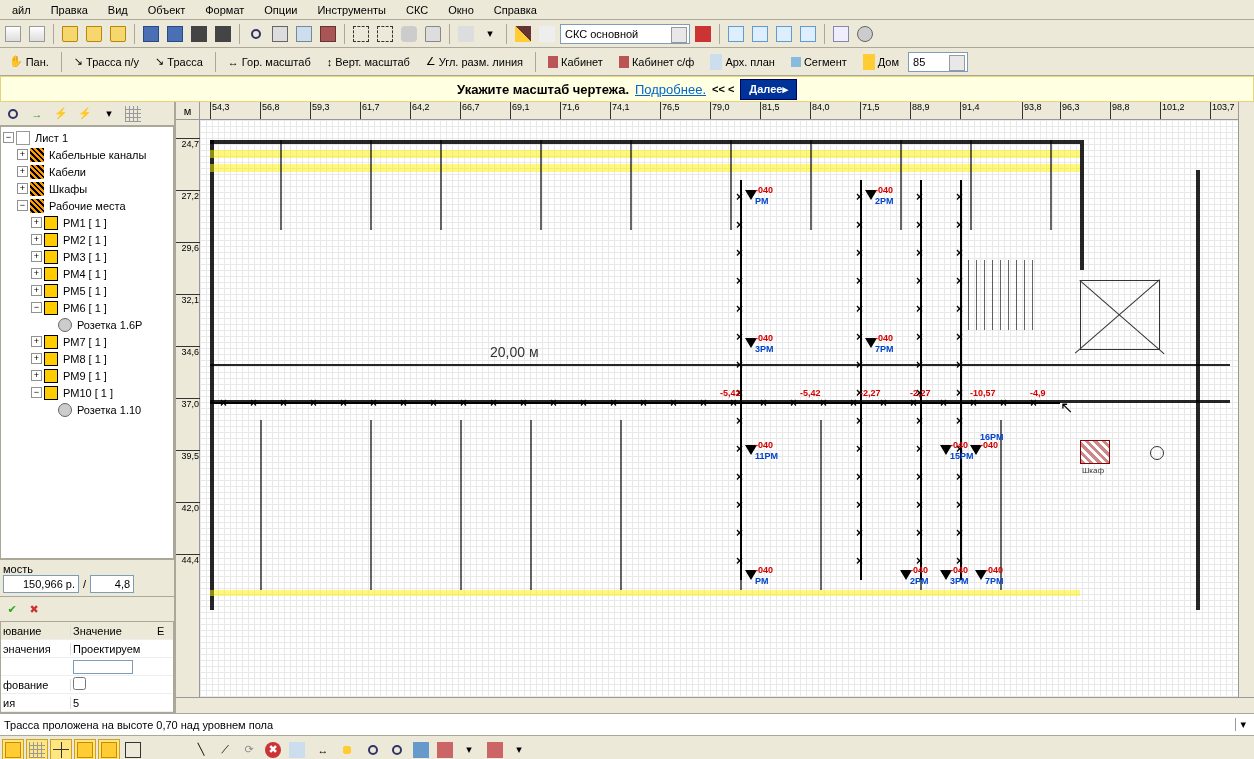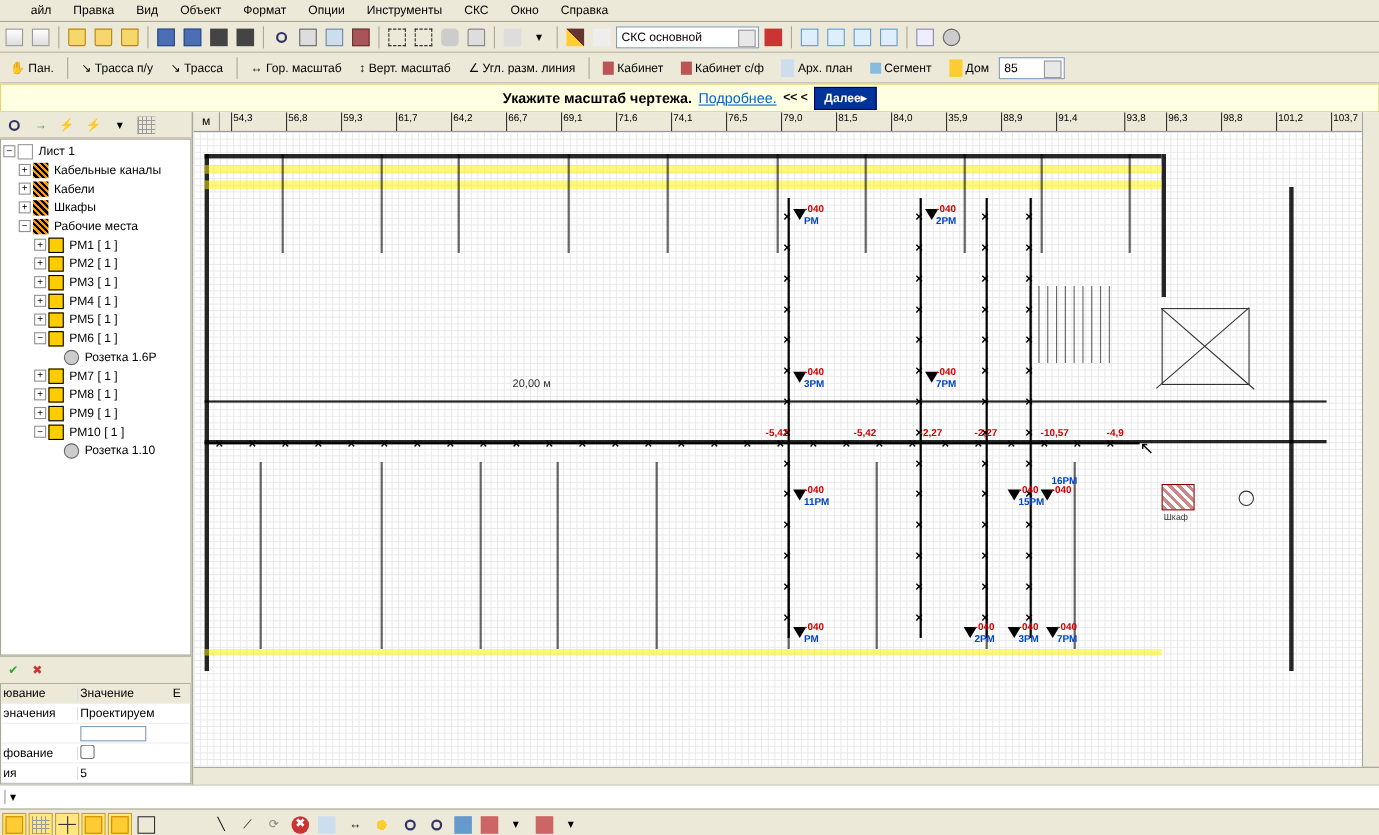--- a/index.html
+++ b/index.html
@@ -1,19 +1,19 @@
 <!DOCTYPE html>
 <html><head>
 <meta charset="utf-8">
 <style>
 * { box-sizing: border-box; margin: 0; padding: 0; font-family: Tahoma, Arial, sans-serif; font-size: 11px; }
 body { background: #ece9d8; overflow: hidden; width: 1254px; height: 759px; position: relative; }
 
 
-.menubar { display: flex; background: #ece9d8; border-bottom: 1px solid #aca899; height: 20px; align-items: center; padding-left: 18px; }
+.menubar { display: flex; background: #ece9d8; border-bottom: 1px solid #aca899; height: 20px; align-items: center; padding-left: 2px; }
 .menubar span { padding: 2px 10px; cursor: default; }
 
 
 .toolbar { display: flex; align-items: center; background: #ece9d8; border-bottom: 1px solid #aca899; height: 28px; padding: 2px; gap: 2px; }
 .toolbar .sep { width: 1px; height: 20px; background: #aca899; margin: 0 3px; }
 .tbtn { width: 22px; height: 22px; display: inline-flex; align-items: center; justify-content: center; border: 1px solid transparent; cursor: pointer; }
 .tbtn-text { display: inline-flex; align-items: center; padding: 2px 6px; height: 22px; border: 1px solid transparent; cursor: pointer; gap: 3px; }
 .combo { height: 20px; border: 1px solid #7f9db9; background: #fff; padding: 0 18px 0 4px; display: inline-flex; align-items: center; min-width: 60px; position: relative; }
 .combo::after { content: ""; position: absolute; right: 2px; top: 2px; width: 14px; height: 14px; background: #e8e8e8; border: 1px solid #999; }
 
@@ -77,21 +77,21 @@
 .h-tick { position: absolute; top: 0; font-size: 9px; border-left: 1px solid #333; height: 18px; padding-left: 1px; }
 .v-tick { position: absolute; left: 0; font-size: 9px; border-top: 1px solid #333; width: 24px; text-align: right; padding-right: 1px; }
 
 .floorplan { position: absolute; inset: 0; }
 .wall { position: absolute; background: rgba(0,0,0,.85); }
 .wall-thin { position: absolute; background: rgba(0,0,0,.6); }
 .cable { position: absolute; background: #000; }
 .trace-yellow { position: absolute; background: #fff200; opacity: .5; }
 .label-red { position: absolute; font-size: 9px; color: #d40000; font-weight: bold; white-space: nowrap; }
 .label-blue { position: absolute; font-size: 9px; color: #0044cc; font-weight: bold; white-space: nowrap; }
-.label-dim { position: absolute; font-size: 10px; color: #333; }
+.label-dim { position: absolute; font-size: 14px; color: #333; }
 .arrow-mark { position: absolute; width: 0; height: 0; border-left: 6px solid transparent; border-right: 6px solid transparent; border-top: 10px solid #000; }
 .xmark { position:absolute; font-size:12px; color:#000; font-weight:bold; }
 .cabinet-box { position:absolute; width:30px; height:24px; background: repeating-linear-gradient(45deg,#c88,#c88 3px,#fff 3px,#fff 6px); border:1px solid #800;}
 .circle-mark { position:absolute; width:14px; height:14px; border:1px solid #333; border-radius:50%;}
 
 .hscroll { height: 16px; background: #ece9d8; border-top: 1px solid #999; display: flex; align-items: center; }
 .vscroll-area { width: 16px; background: #ece9d8; border-left: 1px solid #999; }
 
 
 .status-input-row { height: 22px; border-top: 1px solid #aca899; background: #fff; display: flex; align-items: center; padding: 0 4px; }
@@ -396,20 +396,28 @@
           </div>
           <div class="tree-item">
             <span class="indent" style="width:42px"></span>
             <span style="width:13px;display:inline-block"></span>
             <span class="tree-icon sock"></span>
             <span class="tree-label">Розетка 1.10</span>
           </div>
         </div>
     </div>
 
+    <div class="cost-row">
+      <div>мость</div>
+      <div class="cost-inputs">
+        <input style="width: 76px;" value="150,966 p.">
+        <span>/</span>
+        <input style="width: 44px;" value="4,8">
+      </div>
+    </div>
 
     <div class="action-row">
       <span class="abtn" style="color:#2a2;">✔</span>
       <span class="abtn" style="color:#c33;">✖</span>
     </div>
 
 
     <div class="props">
       <div class="props-row props-header">
         <span class="pname">ювание</span>
@@ -446,32 +454,43 @@
             <div class="h-tick" style="left: 160px;">61,7</div>
             <div class="h-tick" style="left: 210px;">64,2</div>
             <div class="h-tick" style="left: 260px;">66,7</div>
             <div class="h-tick" style="left: 310px;">69,1</div>
             <div class="h-tick" style="left: 360px;">71,6</div>
             <div class="h-tick" style="left: 410px;">74,1</div>
             <div class="h-tick" style="left: 460px;">76,5</div>
             <div class="h-tick" style="left: 510px;">79,0</div>
             <div class="h-tick" style="left: 560px;">81,5</div>
             <div class="h-tick" style="left: 610px;">84,0</div>
-            <div class="h-tick" style="left: 660px;">35,9</div>
+            <div class="h-tick" style="left: 660px;">71,5</div>
             <div class="h-tick" style="left: 710px;">88,9</div>
             <div class="h-tick" style="left: 760px;">91,4</div>
             <div class="h-tick" style="left: 810px; margin-left: 12px;">93,8</div>
             <div class="h-tick" style="left: 860px;">96,3</div>
             <div class="h-tick" style="left: 910px;">98,8</div>
             <div class="h-tick" style="left: 960px;">101,2</div>
             <div class="h-tick" style="left: 1010px;">103,7</div>
           </div>
         <div class="vscroll-area" style="height:18px;"></div>
       </div>
       <div class="canvas-row">
+        <div class="ruler-v" id="ruler-v">
+            <div class="v-tick" style="top: 18px;">24,7</div>
+            <div class="v-tick" style="top: 70px;">27,2</div>
+            <div class="v-tick" style="top: 122px;">29,6</div>
+            <div class="v-tick" style="top: 174px;">32,1</div>
+            <div class="v-tick" style="top: 226px;">34,6</div>
+            <div class="v-tick" style="top: 278px;">37,0</div>
+            <div class="v-tick" style="top: 330px;">39,5</div>
+            <div class="v-tick" style="top: 382px;">42,0</div>
+            <div class="v-tick" style="top: 434px;">44,4</div>
+          </div>
         <div class="drawing">
           <div class="floorplan" id="floorplan">
               <div class="wall" style="left: 10px; top: 20px; width: 870px; height: 4px;"></div>
               <div class="wall" style="left: 10px; top: 20px; width: 4px; height: 470px;"></div>
               <div class="wall" style="left: 10px; top: 280px; width: 1020px; height: 3px;"></div>
               <div class="wall" style="left: 10px; top: 244px; width: 1020px; height: 2px;"></div>
               <div class="wall" style="left: 996px; top: 50px; width: 4px; height: 440px;"></div>
               <div class="wall" style="left: 880px; top: 20px; width: 4px; height: 130px;"></div>
               <div class="trace-yellow" style="left: 10px; top: 30px; width: 870px; height: 8px;"></div>
               <div class="trace-yellow" style="left: 10px; top: 44px; width: 870px; height: 8px;"></div>
@@ -645,20 +664,21 @@
         </div>
         <div class="vscroll-area"></div>
       </div>
       <div class="hscroll"></div>
     </div>
   </div>
 
 </div>
 
 <div class="status-input-row">
+  <input value="Трасса проложена на высоте 0,70 над уровнем пола" style="">
   <span style="border-left:1px solid #999;padding:0 4px;">▾</span>
 </div>
 
 <div class="bottom-toolbar">
   <span class="tbtn btn-yellow-active">
       <span class="ico ico-yellow"></span>
     </span>
   <span class="tbtn btn-yellow-active">
       <span class="ico ico-grid"></span>
     </span>

